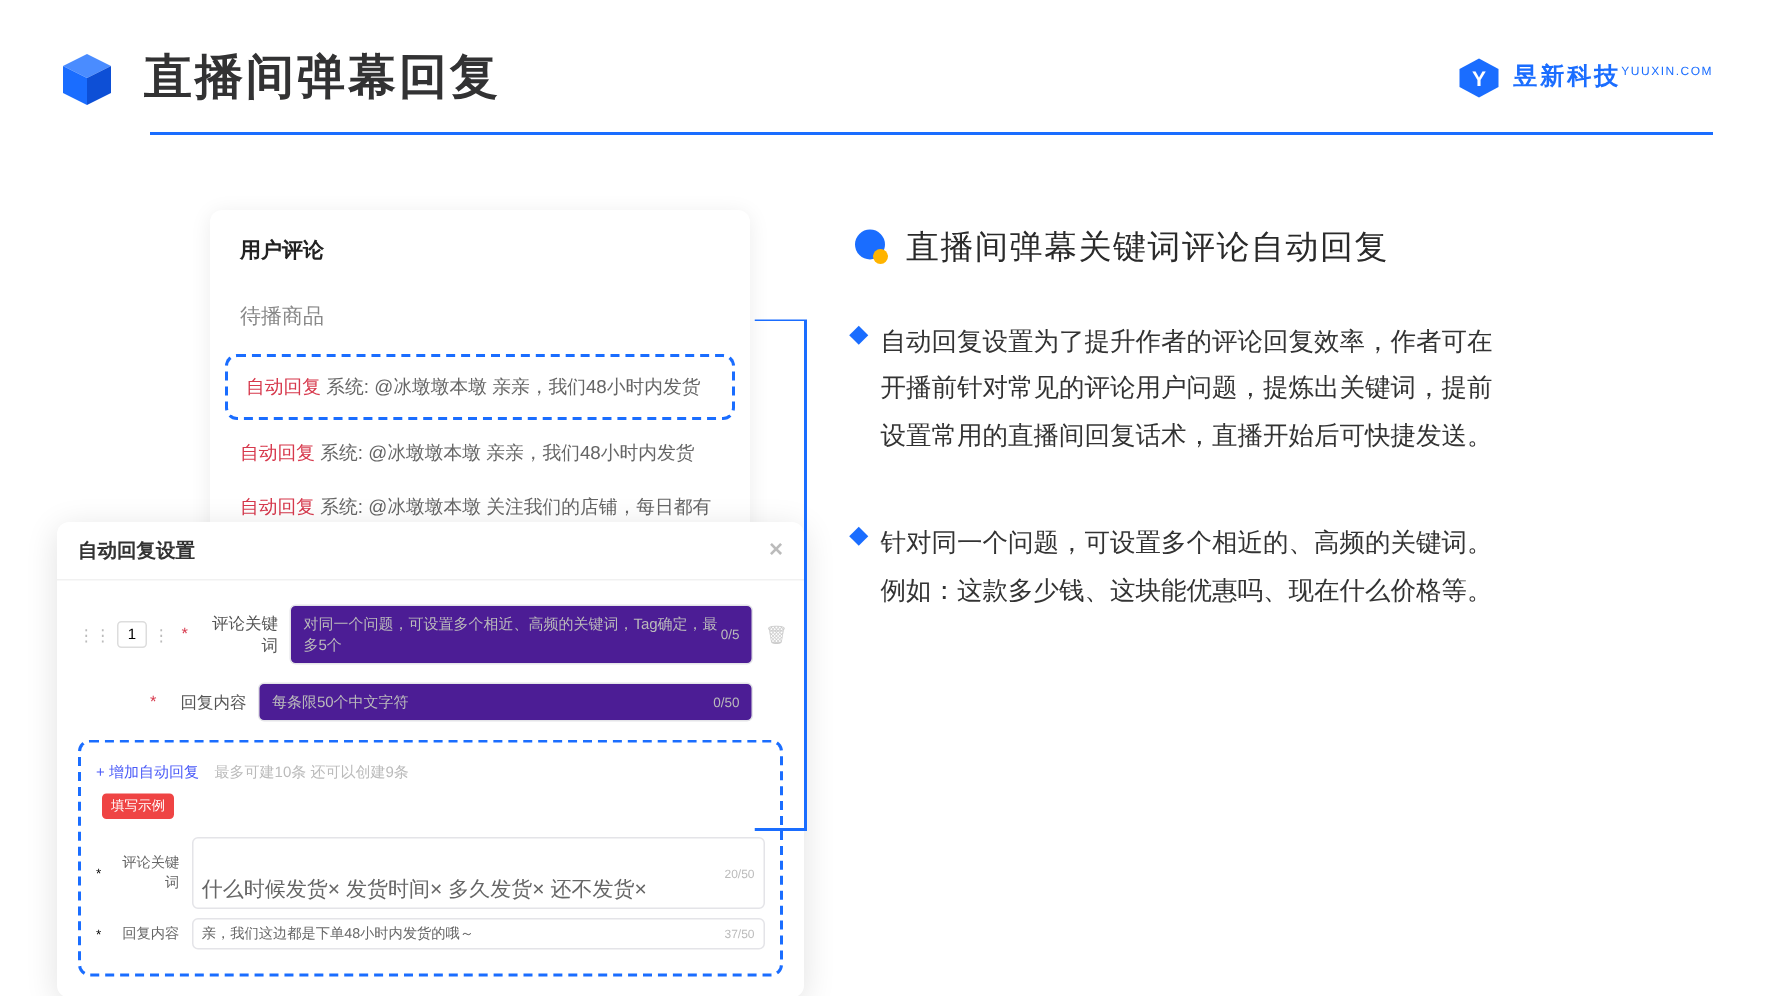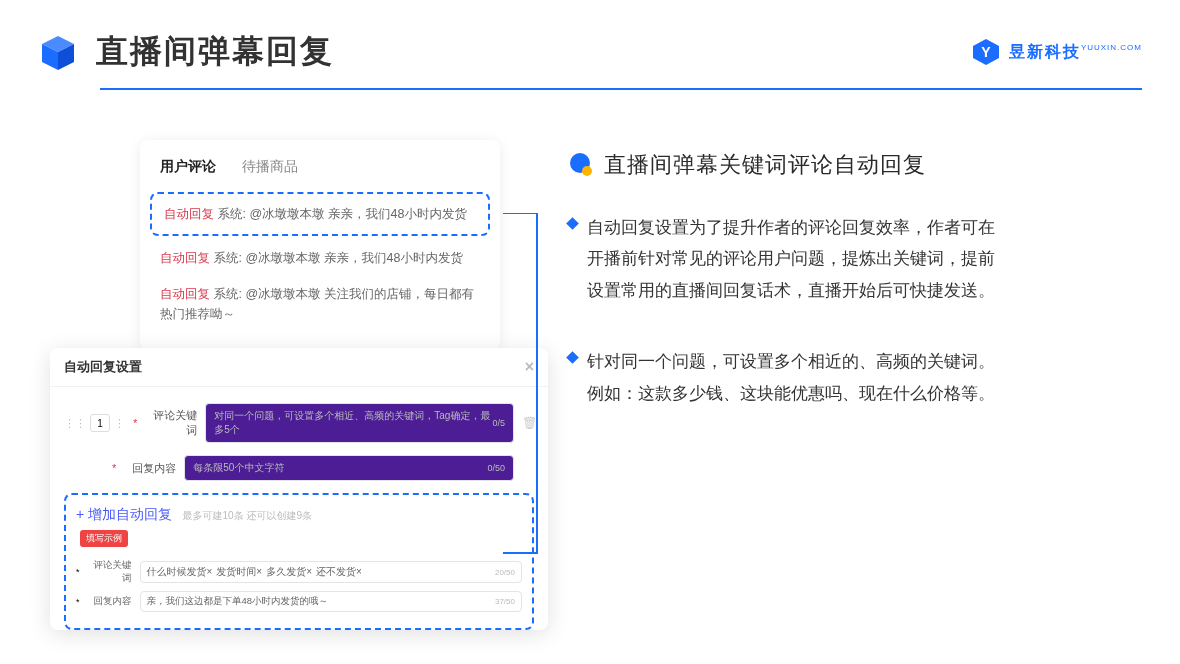--- a/index.html
+++ b/index.html
@@ -85,20 +85,21 @@
   box-shadow: 0 2px 14px rgba(0,0,0,0.08);
   padding: 10px 0 18px 0;
   z-index: 1;
 }
 .card-tabs {
   display: flex;
   gap: 26px;
   padding: 8px 20px 12px 20px;
   font-size: 14px;
   color: #888;
+  flex-direction: column;
 }
 .card-tabs .active {
   color: #222;
   font-weight: 600;
 }
 .comment-row {
   padding: 8px 20px;
   font-size: 12.5px;
   color: #666;
   line-height: 1.6;
@@ -109,27 +110,27 @@
 .comment-row.highlighted {
   margin: 4px 10px;
   padding: 10px 12px;
   border: 2.5px dashed #1a6dff;
   border-radius: 8px;
 }
 
 
 .settings-card {
   position: absolute;
-  left: 12px;
+  left: 0;
   top: 208px;
   width: 498px;
   background: #fff;
   border-radius: 8px;
   box-shadow: 0 4px 22px rgba(0,0,0,0.12);
-  padding-bottom: 0;
+  padding-bottom: 14px;
   z-index: 2;
 }
 .settings-header {
   display: flex;
   justify-content: space-between;
   align-items: center;
   padding: 10px 14px;
   border-bottom: 1px solid #f1f1f1;
   font-size: 13px;
   font-weight: 600;
@@ -182,21 +183,21 @@
 
 
 .example-wrap {
   margin: 6px 14px 0 14px;
   border: 2.5px dashed #1a6dff;
   border-radius: 8px;
   padding: 10px 10px;
 }
 .add-link {
   color: #4a5af8;
-  font-size: 14px;
+  font-size: 10px;
 }
 .add-note {
   color: #bbb;
   font-size: 10px;
   margin-left: 6px;
 }
 .example-badge {
   display:inline-block;
   background:#ef4444;
   color:#fff;
@@ -219,22 +220,23 @@
   border:1px solid #e4e4e8;
   border-radius:4px;
   padding:3px 6px;
   display:flex;
   align-items:center;
   gap:4px;
   color:#888;
   background:#fff;
 }
 .ex-row .tagbox .tag{
-  font-size:10px;
+  font-size:14px;
   color:#666;
+  margin-top:22px;
 }
 .ex-row .tagbox .counter{
   margin-left:auto; color:#bbb; font-size:8px;
 }
 .settings-outer-counter{
   text-align:right;
   font-size:9px;
   color:#bbb;
   padding:4px 18px 0 0;
 }

